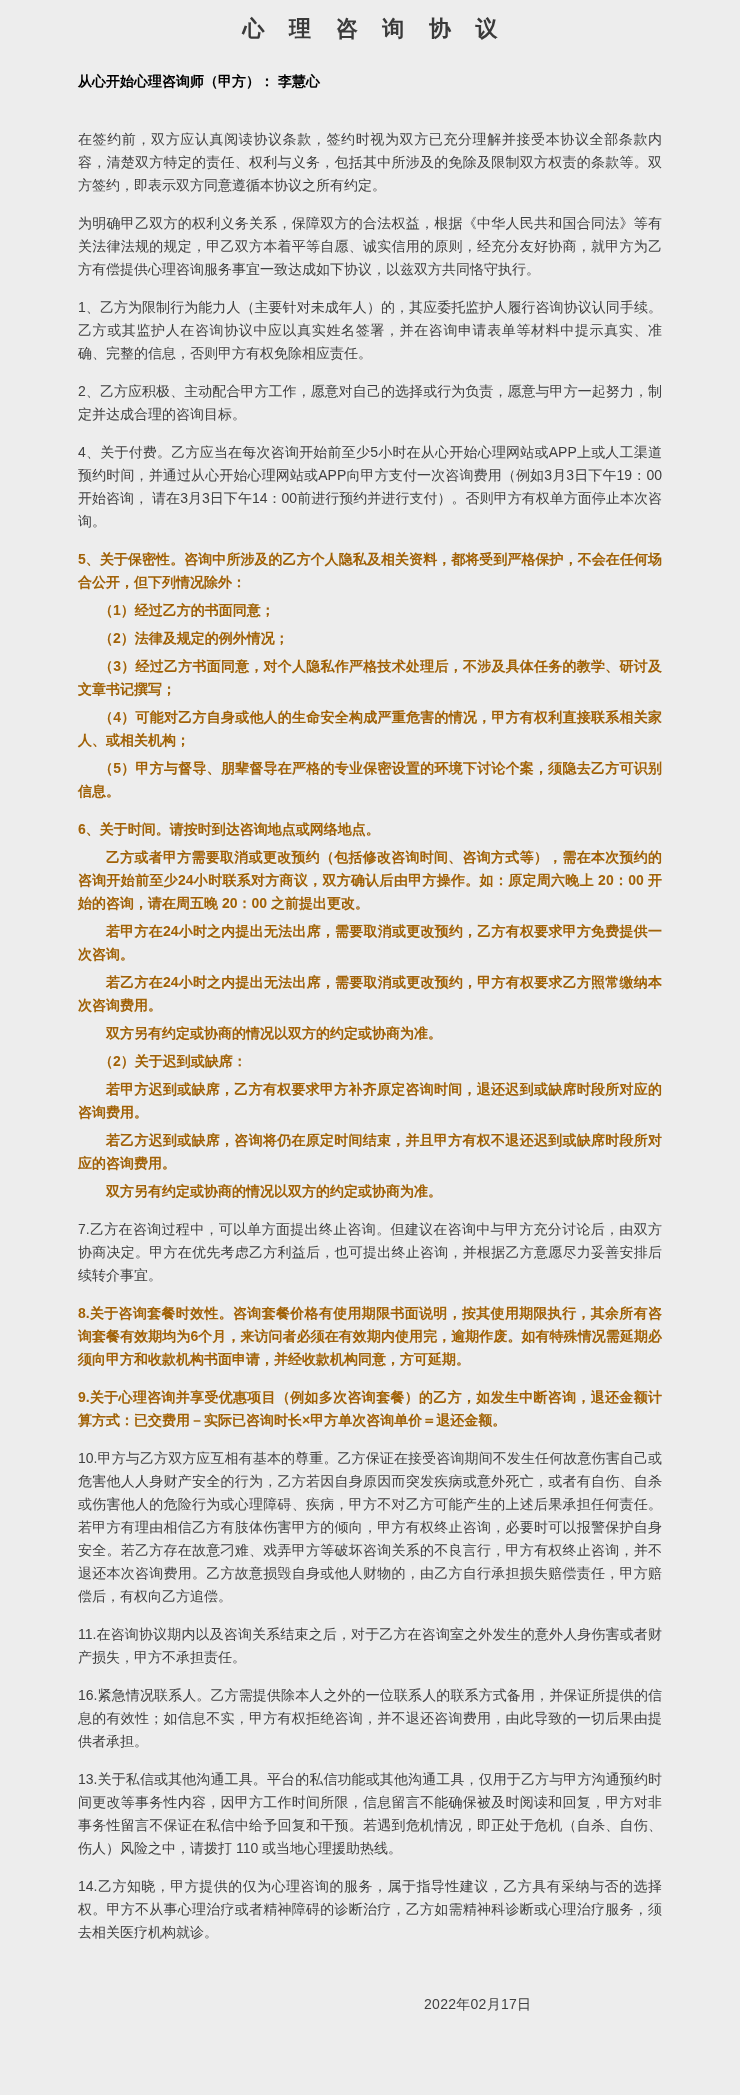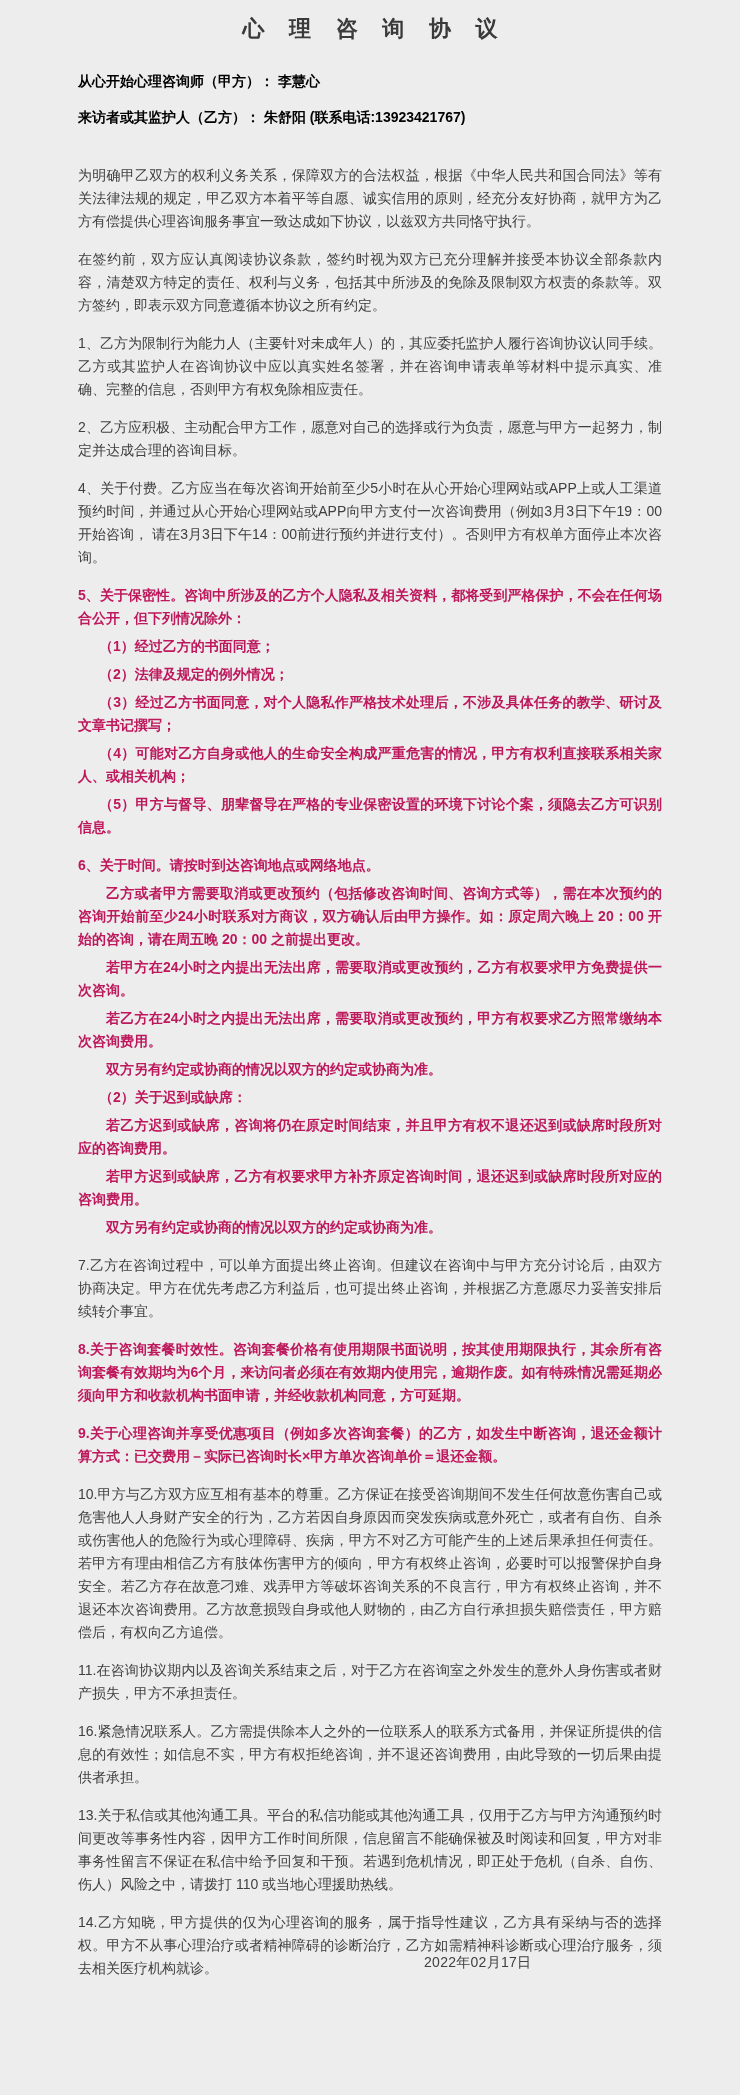--- a/index.html
+++ b/index.html
@@ -10,63 +10,62 @@
   }
   .page{position:relative;width:740px;height:1619px;box-sizing:border-box;padding:10px 78px 0;}
   .title{
     font-size:22px;font-weight:600;color:#3a3a3a;text-align:center;
     letter-spacing:0.42em;padding-left:0.42em;margin:4px 0 26px;
   }
   p{font-size:14px;line-height:23px;margin:0 0 15px;text-align:justify;}
   .party{font-weight:700;color:#000000;margin:0 0 13px;}
   .party:last-of-type{margin-bottom:0;}
   .party-gap{height:22px;}
-  .b{font-weight:700;color:#be185d;}
+  .b{font-weight:700;color:#a16207;}
   .tight{margin-bottom:5px;}
   .end{margin-bottom:15px;}
   .ind1{text-indent:1.5em;}
   .ind2{text-indent:2em;}
   .date{
-    position:absolute;left:424px;top:1954px;
+    position:absolute;left:424px;top:1996px;
     font-size:14px;color:#3f3f3f;letter-spacing:0.02em;
   }
 </style>
 </head>
 <body>
 
 <div class="page">
 
   <h1 class="title">心 理 咨 询 协 议</h1>
 
   <p class="party"><span>从心开始心理咨询师（甲方）：</span> <span>李慧心</span></p>
-  <p class="party"><span>来访者或其监护人（乙方）：</span> <span>朱舒阳 (联系电话:13923421767)</span></p>
   <div class="party-gap"></div>
 
+  <p>在签约前，双方应认真阅读协议条款，签约时视为双方已充分理解并接受本协议全部条款内容，清楚双方特定的责任、权利与义务，包括其中所涉及的免除及限制双方权责的条款等。双方签约，即表示双方同意遵循本协议之所有约定。</p>
   <p>为明确甲乙双方的权利义务关系，保障双方的合法权益，根据《中华人民共和国合同法》等有关法律法规的规定，甲乙双方本着平等自愿、诚实信用的原则，经充分友好协商，就甲方为乙方有偿提供心理咨询服务事宜一致达成如下协议，以兹双方共同恪守执行。</p>
-  <p>在签约前，双方应认真阅读协议条款，签约时视为双方已充分理解并接受本协议全部条款内容，清楚双方特定的责任、权利与义务，包括其中所涉及的免除及限制双方权责的条款等。双方签约，即表示双方同意遵循本协议之所有约定。</p>
 
   <p>1、乙方为限制行为能力人（主要针对未成年人）的，其应委托监护人履行咨询协议认同手续。乙方或其监护人在咨询协议中应以真实姓名签署，并在咨询申请表单等材料中提示真实、准确、完整的信息，否则甲方有权免除相应责任。</p>
   <p>2、乙方应积极、主动配合甲方工作，愿意对自己的选择或行为负责，愿意与甲方一起努力，制定并达成合理的咨询目标。</p>
   <p>4、关于付费。乙方应当在每次咨询开始前至少5小时在从心开始心理网站或APP上或人工渠道预约时间，并通过从心开始心理网站或APP向甲方支付一次咨询费用（例如3月3日下午19：00开始咨询， 请在3月3日下午14：00前进行预约并进行支付）。否则甲方有权单方面停止本次咨询。</p>
 
   <p class="b tight">5、关于保密性。咨询中所涉及的乙方个人隐私及相关资料，都将受到严格保护，不会在任何场合公开，但下列情况除外：</p>
   <p class="b ind1 tight">（1）经过乙方的书面同意；</p>
   <p class="b ind1 tight">（2）法律及规定的例外情况；</p>
   <p class="b ind1 tight">（3）经过乙方书面同意，对个人隐私作严格技术处理后，不涉及具体任务的教学、研讨及文章书记撰写；</p>
   <p class="b ind1 tight">（4）可能对乙方自身或他人的生命安全构成严重危害的情况，甲方有权利直接联系相关家人、或相关机构；</p>
   <p class="b ind1 end">（5）甲方与督导、朋辈督导在严格的专业保密设置的环境下讨论个案，须隐去乙方可识别信息。</p>
 
   <p class="b tight">6、关于时间。请按时到达咨询地点或网络地点。</p>
   <p class="b ind2 tight">乙方或者甲方需要取消或更改预约（包括修改咨询时间、咨询方式等），需在本次预约的咨询开始前至少24小时联系对方商议，双方确认后由甲方操作。如：原定周六晚上 20：00 开始的咨询，请在周五晚 20：00 之前提出更改。</p>
   <p class="b ind2 tight">若甲方在24小时之内提出无法出席，需要取消或更改预约，乙方有权要求甲方免费提供一次咨询。</p>
   <p class="b ind2 tight">若乙方在24小时之内提出无法出席，需要取消或更改预约，甲方有权要求乙方照常缴纳本次咨询费用。</p>
   <p class="b ind2 tight">双方另有约定或协商的情况以双方的约定或协商为准。</p>
   <p class="b ind1 tight">（2）关于迟到或缺席：</p>
+  <p class="b ind2 tight">若甲方迟到或缺席，乙方有权要求甲方补齐原定咨询时间，退还迟到或缺席时段所对应的咨询费用。</p>
   <p class="b ind2 tight">若乙方迟到或缺席，咨询将仍在原定时间结束，并且甲方有权不退还迟到或缺席时段所对应的咨询费用。</p>
-  <p class="b ind2 tight">若甲方迟到或缺席，乙方有权要求甲方补齐原定咨询时间，退还迟到或缺席时段所对应的咨询费用。</p>
   <p class="b ind2 end">双方另有约定或协商的情况以双方的约定或协商为准。</p>
 
   <p>7.乙方在咨询过程中，可以单方面提出终止咨询。但建议在咨询中与甲方充分讨论后，由双方协商决定。甲方在优先考虑乙方利益后，也可提出终止咨询，并根据乙方意愿尽力妥善安排后续转介事宜。</p>
   <p class="b">8.关于咨询套餐时效性。咨询套餐价格有使用期限书面说明，按其使用期限执行，其余所有咨询套餐有效期均为6个月，来访问者必须在有效期内使用完，逾期作废。如有特殊情况需延期必须向甲方和收款机构书面申请，并经收款机构同意，方可延期。</p>
   <p class="b">9.关于心理咨询并享受优惠项目（例如多次咨询套餐）的乙方，如发生中断咨询，退还金额计算方式：已交费用－实际已咨询时长×甲方单次咨询单价＝退还金额。</p>
   <p>10.甲方与乙方双方应互相有基本的尊重。乙方保证在接受咨询期间不发生任何故意伤害自己或危害他人人身财产安全的行为，乙方若因自身原因而突发疾病或意外死亡，或者有自伤、自杀或伤害他人的危险行为或心理障碍、疾病，甲方不对乙方可能产生的上述后果承担任何责任。若甲方有理由相信乙方有肢体伤害甲方的倾向，甲方有权终止咨询，必要时可以报警保护自身安全。若乙方存在故意刁难、戏弄甲方等破坏咨询关系的不良言行，甲方有权终止咨询，并不退还本次咨询费用。乙方故意损毁自身或他人财物的，由乙方自行承担损失赔偿责任，甲方赔偿后，有权向乙方追偿。</p>
   <p>11.在咨询协议期内以及咨询关系结束之后，对于乙方在咨询室之外发生的意外人身伤害或者财产损失，甲方不承担责任。</p>
   <p>16.紧急情况联系人。乙方需提供除本人之外的一位联系人的联系方式备用，并保证所提供的信息的有效性；如信息不实，甲方有权拒绝咨询，并不退还咨询费用，由此导致的一切后果由提供者承担。</p>
   <p>13.关于私信或其他沟通工具。平台的私信功能或其他沟通工具，仅用于乙方与甲方沟通预约时间更改等事务性内容，因甲方工作时间所限，信息留言不能确保被及时阅读和回复，甲方对非事务性留言不保证在私信中给予回复和干预。若遇到危机情况，即正处于危机（自杀、自伤、伤人）风险之中，请拨打 110 或当地心理援助热线。</p>
   <p>14.乙方知晓，甲方提供的仅为心理咨询的服务，属于指导性建议，乙方具有采纳与否的选择权。甲方不从事心理治疗或者精神障碍的诊断治疗，乙方如需精神科诊断或心理治疗服务，须去相关医疗机构就诊。</p>

